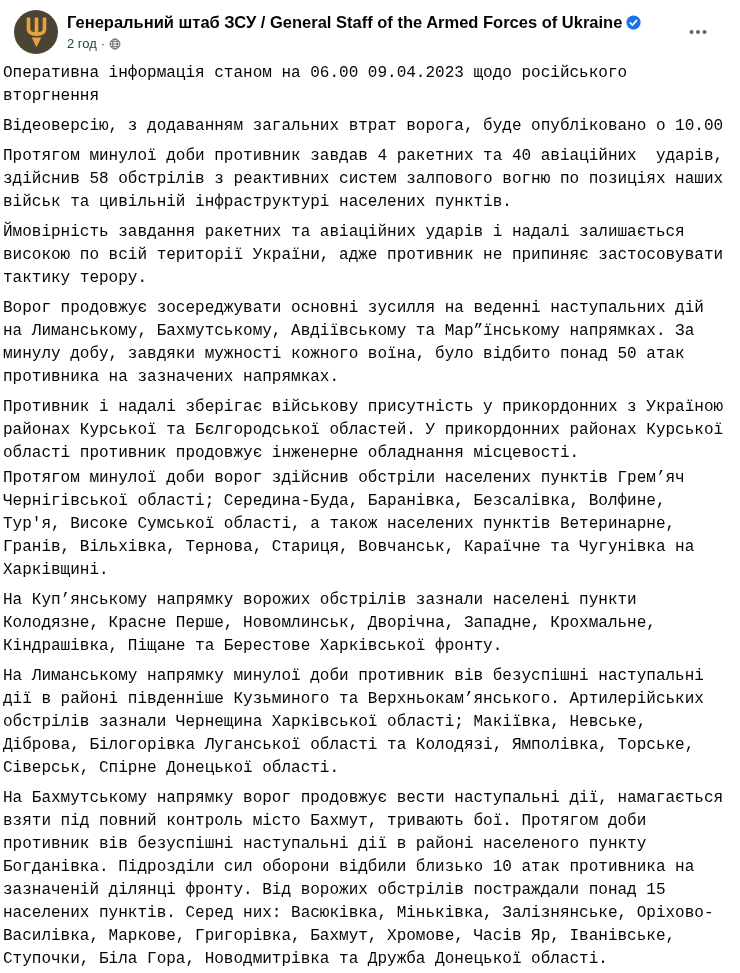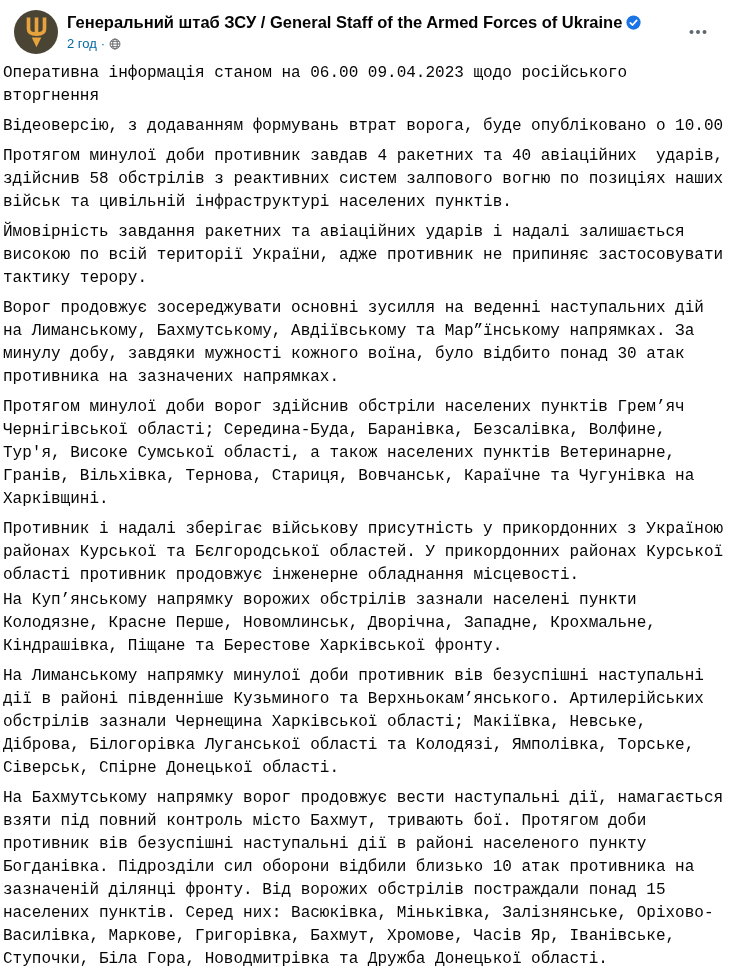--- a/index.html
+++ b/index.html
@@ -49,21 +49,21 @@
     gap: 4px;
   }
   .page-name { cursor: pointer; }
   .verified { display: inline-flex; flex-shrink: 0; }
   .meta-row {
     display: flex;
     align-items: center;
     gap: 4px;
     margin-top: 4px;
     font-size: 13px;
-    color: #0369a1;
+    color: #14532d;
     line-height: 16px;
   }
   .meta-row .ts { cursor: pointer; }
   .more-btn {
     position: absolute;
     right: 18px;
     top: 16px;
     width: 32px;
     height: 32px;
     border-radius: 50%;
@@ -138,24 +138,24 @@
           <circle cx="10" cy="10" r="2"></circle>
           <circle cx="16.5" cy="10" r="2"></circle>
         </svg>
       </span>
     </div>
 
   </div>
 
   <div class="post-body" id="post-body">
       <p class="para">Оперативна інформація станом на 06.00 09.04.2023 щодо російського вторгнення</p>
-      <p class="para">Відеоверсію, з додаванням формувань втрат ворога, буде опубліковано о 10.00</p>
+      <p class="para">Відеоверсію, з додаванням загальних втрат ворога, буде опубліковано о 10.00</p>
       <p class="para">Протягом минулої доби противник завдав 4 ракетних та 40 авіаційних  ударів, здійснив 58 обстрілів з реактивних систем залпового вогню по позиціях наших військ та цивільній інфраструктурі населених пунктів.</p>
       <p class="para">Ймовірність завдання ракетних та авіаційних ударів і надалі залишається високою по всій території України, адже противник не припиняє застосовувати тактику терору.</p>
-      <p class="para">Ворог продовжує зосереджувати основні зусилля на веденні наступальних дій на Лиманському, Бахмутському, Авдіївському та Мар”їнському напрямках. За минулу добу, завдяки мужності кожного воїна, було відбито понад 30 атак противника на зазначених напрямках.</p>
+      <p class="para">Ворог продовжує зосереджувати основні зусилля на веденні наступальних дій на Лиманському, Бахмутському, Авдіївському та Мар”їнському напрямках. За минулу добу, завдяки мужності кожного воїна, було відбито понад 50 атак противника на зазначених напрямках.</p>
+      <p class="para tight">Противник і надалі зберігає військову присутність у прикордонних з Україною районах Курської та Бєлгородської областей. У прикордонних районах Курської області противник продовжує інженерне обладнання місцевості.</p>
       <p class="para">Протягом минулої доби ворог здійснив обстріли населених пунктів Грем’яч Чернігівської області; Середина-Буда, Баранівка, Безсалівка, Волфине, Тур'я, Високе Сумської області, а також населених пунктів Ветеринарне, Гранів, Вільхівка, Тернова, Стариця, Вовчанськ, Караїчне та Чугунівка на Харківщині.</p>
-      <p class="para tight">Противник і надалі зберігає військову присутність у прикордонних з Україною районах Курської та Бєлгородської областей. У прикордонних районах Курської області противник продовжує інженерне обладнання місцевості.</p>
       <p class="para">На Куп’янському напрямку ворожих обстрілів зазнали населені пункти Колодязне, Красне Перше, Новомлинськ, Дворічна, Западне, Крохмальне, Кіндрашівка, Піщане та Берестове Харківської фронту.</p>
       <p class="para">На Лиманському напрямку минулої доби противник вів безуспішні наступальні дії в районі південніше Кузьминого та Верхньокам’янського. Артилерійських обстрілів зазнали Чернещина Харківської області; Макіївка, Невське, Діброва, Білогорівка Луганської області та Колодязі, Ямполівка, Торське, Сіверськ, Спірне Донецької області.</p>
       <p class="para">На Бахмутському напрямку ворог продовжує вести наступальні дії, намагається взяти під повний контроль місто Бахмут, тривають бої. Протягом доби противник вів безуспішні наступальні дії в районі населеного пункту Богданівка. Підрозділи сил оборони відбили близько 10 атак противника на зазначеній ділянці фронту. Від ворожих обстрілів постраждали понад 15 населених пунктів. Серед них: Васюківка, Міньківка, Залізнянське, Оріхово-Василівка, Маркове, Григорівка, Бахмут, Хромове, Часів Яр, Іванівське, Ступочки, Біла Гора, Новодмитрівка та Дружба Донецької області.</p>
     </div>
 
 </div>
 
 </body></html>

